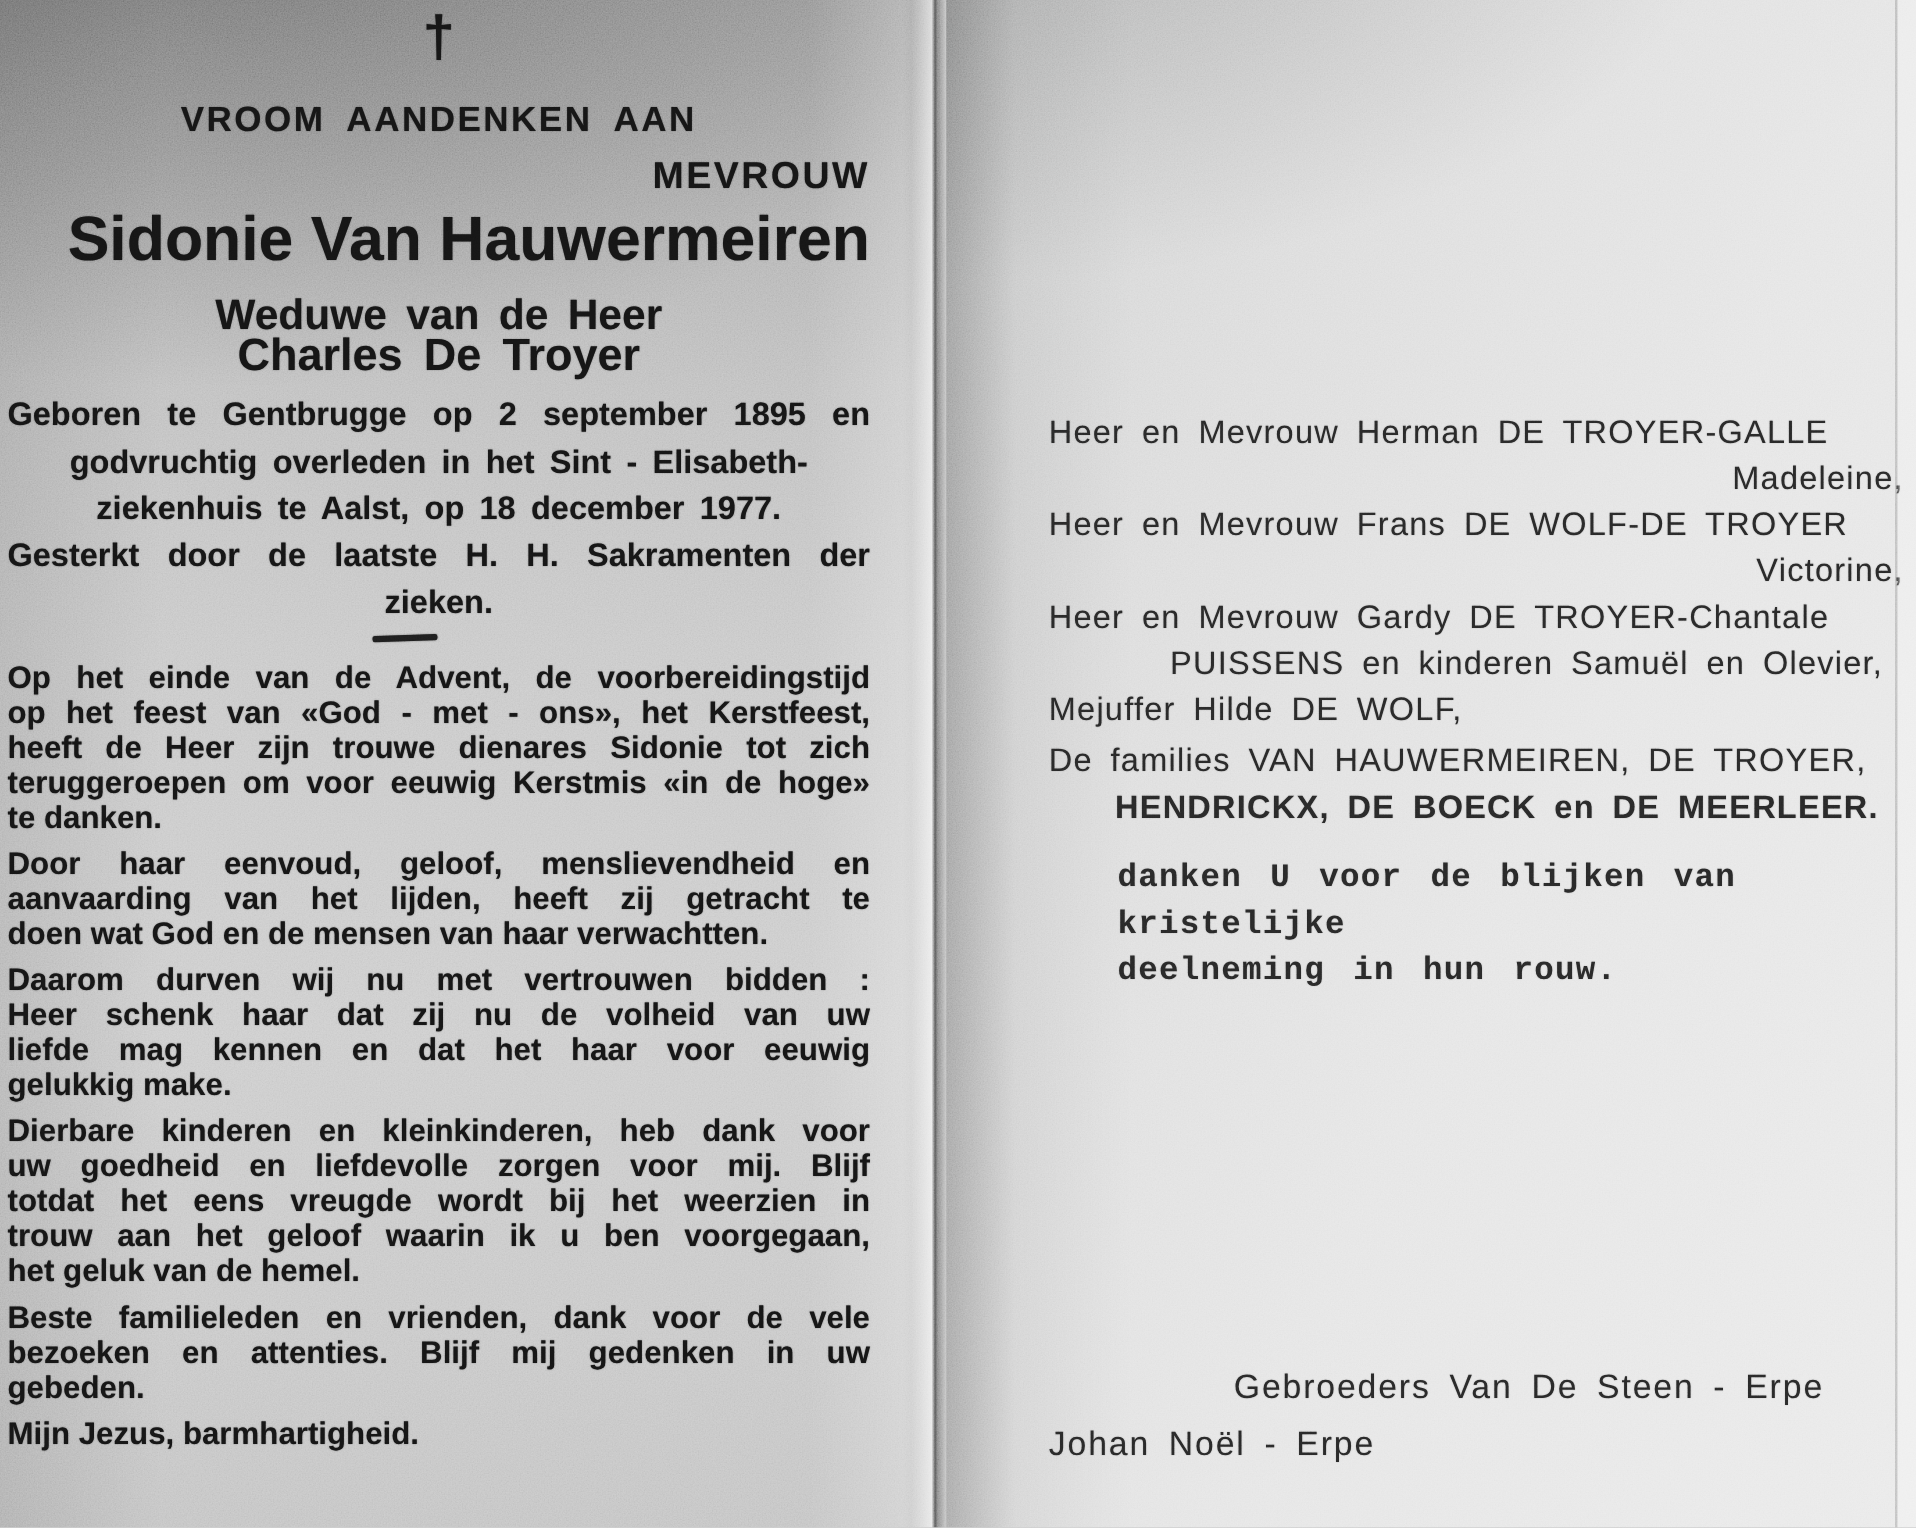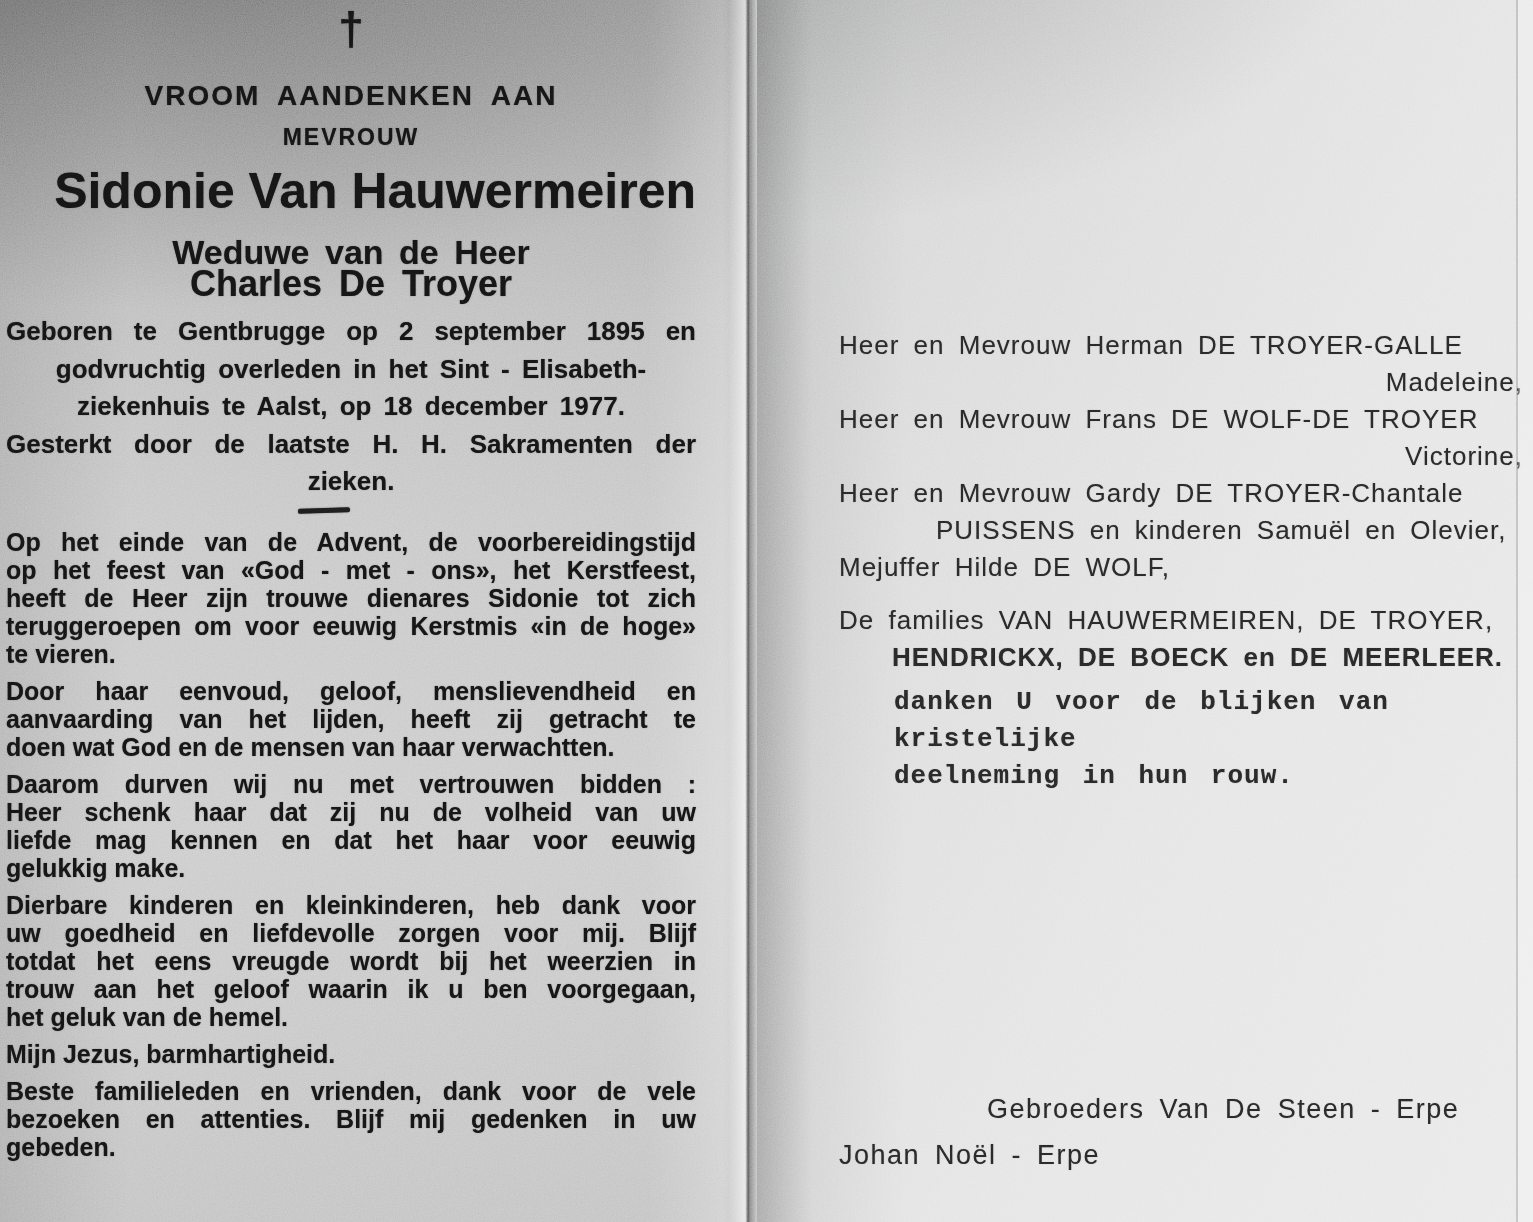--- a/index.html
+++ b/index.html
@@ -14,21 +14,21 @@
     background:
       linear-gradient(to right, rgba(0,0,0,0.10), rgba(0,0,0,0) 130px),
       linear-gradient(to right, rgba(255,255,255,0) 86%, rgba(255,255,255,0.22) 96%, rgba(255,255,255,0) 100%),
       radial-gradient(ellipse 1050px 640px at 22% -8%, rgba(0,0,0,0.30), rgba(0,0,0,0) 64%),
       linear-gradient(to bottom, #9d9d9d 0px, #aeaeae 160px, #bdbdbd 310px, #c6c6c6 520px, #cacaca 820px, #c5c5c5 1080px, #c1c1c1 100%);
   }
   .page-left .txt{position:absolute;left:6px;width:690px;filter:blur(0.35px);}
   .ink-l{color:#141414;text-shadow:0 0 1.2px rgba(10,10,10,0.55);}
   .cross-line{top:2px;text-align:center;font-size:46px;font-weight:bold;}
   .h1{top:80px;font-size:28px;font-weight:bold;letter-spacing:2px;word-spacing:8px;text-align:center;}
-  .h2{top:124px;font-size:23px;font-weight:bold;letter-spacing:2px;word-spacing:8px;text-align:center;}
+  .h2{top:124px;font-size:30px;font-weight:bold;letter-spacing:2px;word-spacing:8px;text-align:right;}
   .name{top:162px;font-size:50px;font-weight:bold;text-align:right;white-space:nowrap;}
   .sub1{top:233px;font-size:34px;font-weight:bold;word-spacing:6px;text-align:center;}
   .sub2{top:263px;font-size:36px;font-weight:bold;word-spacing:7px;text-align:center;}
   .birth{top:313px;font-size:26px;font-weight:bold;line-height:37.5px;}
   .jl{text-align:justify;text-align-last:justify;}
   .ct{text-align:center;word-spacing:5px;}
   .divider{
     position:absolute;top:508px;left:298px;width:52px;height:5px;
     background:#1c1c1c;border-radius:2px;transform:rotate(-2deg);
     box-shadow:0 0 1.5px rgba(0,0,0,0.6);
@@ -61,21 +61,21 @@
   .edge-strip{
     position:absolute;left:1518px;top:0;right:0;height:100%;
     background:rgba(255,255,255,0.25);
   }
   .page-right .txt{position:absolute;left:82px;width:684px;filter:blur(0.3px);}
   .ink-r{color:#262626;text-shadow:0 0 1px rgba(40,40,40,0.45);}
   .family{top:327px;font-size:26px;line-height:37px;letter-spacing:1px;word-spacing:6px;}
   .fl-right{text-align:right;}
   .fl-in1{padding-left:97px;}
   .fl-in2{padding-left:53px;font-weight:bold;}
-  .fl-gap{margin-top:16px;}
+  .fl-gap{margin-top:4px;}
   .thanks{
     top:684px;font-size:26px;font-weight:bold;line-height:37px;
     letter-spacing:1px;word-spacing:6px;padding-left:55px;box-sizing:border-box;font-family:Liberation Mono, monospace;
   }
   .printers{top:1086px;font-size:27px;letter-spacing:1.5px;word-spacing:6px;line-height:46px;}
   .pr-indent{padding-left:148px;}
   
   .grain{
     position:absolute;left:0;top:0;
     mix-blend-mode:overlay;opacity:0.28;pointer-events:none;
@@ -103,47 +103,47 @@
     </div>
 
     <div class="divider"></div>
 
     <div class="txt ink-l paras">
       <p>
         <span class="jl" style="display:block">Op het einde van de Advent, de voorbereidingstijd</span>
         <span class="jl" style="display:block">op het feest van «God - met - ons», het Kerstfeest,</span>
         <span class="jl" style="display:block">heeft de Heer zijn trouwe dienares Sidonie tot zich</span>
         <span class="jl" style="display:block">teruggeroepen om voor eeuwig Kerstmis «in de hoge»</span>
-        <span style="display:block">te vieren.</span>
+        <span style="display:block">te danken.</span>
       </p>
       <p>
         <span class="jl" style="display:block">Door haar eenvoud, geloof, menslievendheid en</span>
         <span class="jl" style="display:block">aanvaarding van het lijden, heeft zij getracht te</span>
         <span style="display:block">doen wat God en de mensen van haar verwachtten.</span>
       </p>
       <p>
         <span class="jl" style="display:block">Daarom durven wij nu met vertrouwen bidden :</span>
         <span class="jl" style="display:block">Heer schenk haar dat zij nu de volheid van uw</span>
         <span class="jl" style="display:block">liefde mag kennen en dat het haar voor eeuwig</span>
         <span style="display:block">gelukkig make.</span>
       </p>
       <p>
         <span class="jl" style="display:block">Dierbare kinderen en kleinkinderen, heb dank voor</span>
         <span class="jl" style="display:block">uw goedheid en liefdevolle zorgen voor mij. Blijf</span>
         <span class="jl" style="display:block">totdat het eens vreugde wordt bij het weerzien in</span>
         <span class="jl" style="display:block">trouw aan het geloof waarin ik u ben voorgegaan,</span>
         <span style="display:block">het geluk van de hemel.</span>
       </p>
       <p>
-        <span style="display:block">Mijn Jezus, barmhartigheid.</span>
-      </p>
-      <p>
         <span class="jl" style="display:block">Beste familieleden en vrienden, dank voor de vele</span>
         <span class="jl" style="display:block">bezoeken en attenties. Blijf mij gedenken in uw</span>
         <span style="display:block">gebeden.</span>
+      </p>
+      <p>
+        <span style="display:block">Mijn Jezus, barmhartigheid.</span>
       </p>
     </div>
   </div>
 
   <div class="fold"></div>
 
   <div class="page-right">
     <div class="txt ink-r family">
       <div>Heer en Mevrouw Herman DE TROYER-GALLE</div>
       <div class="fl-right">Madeleine,</div>

